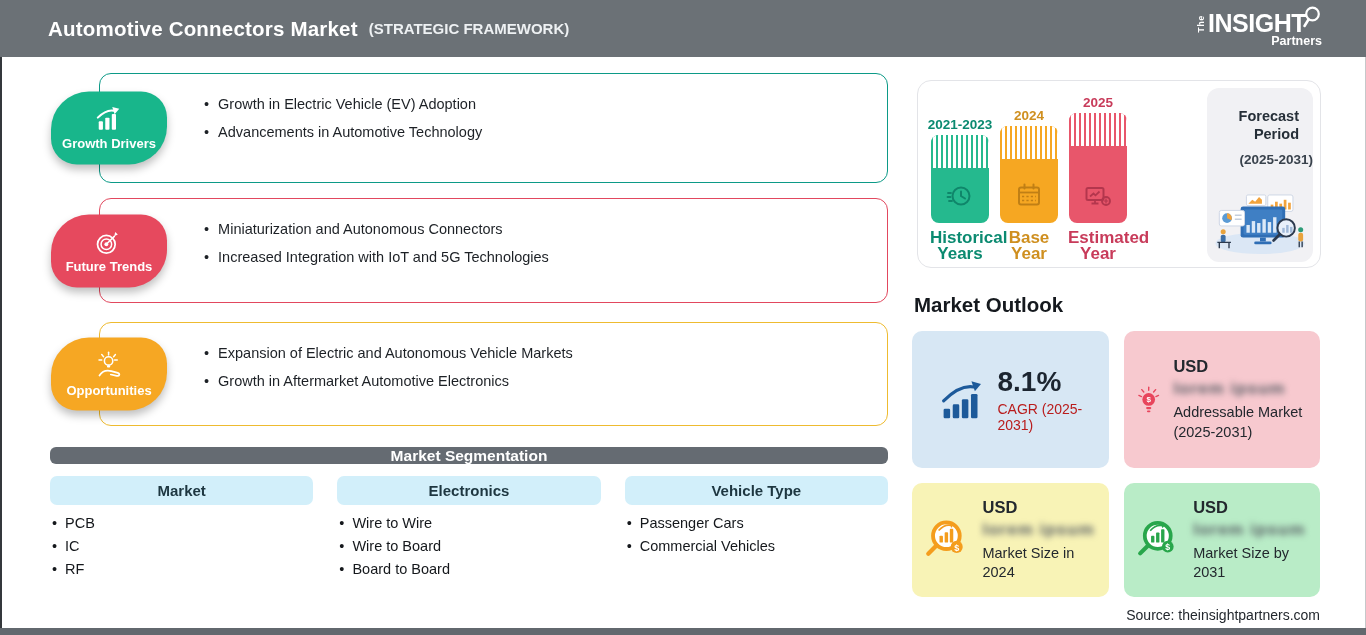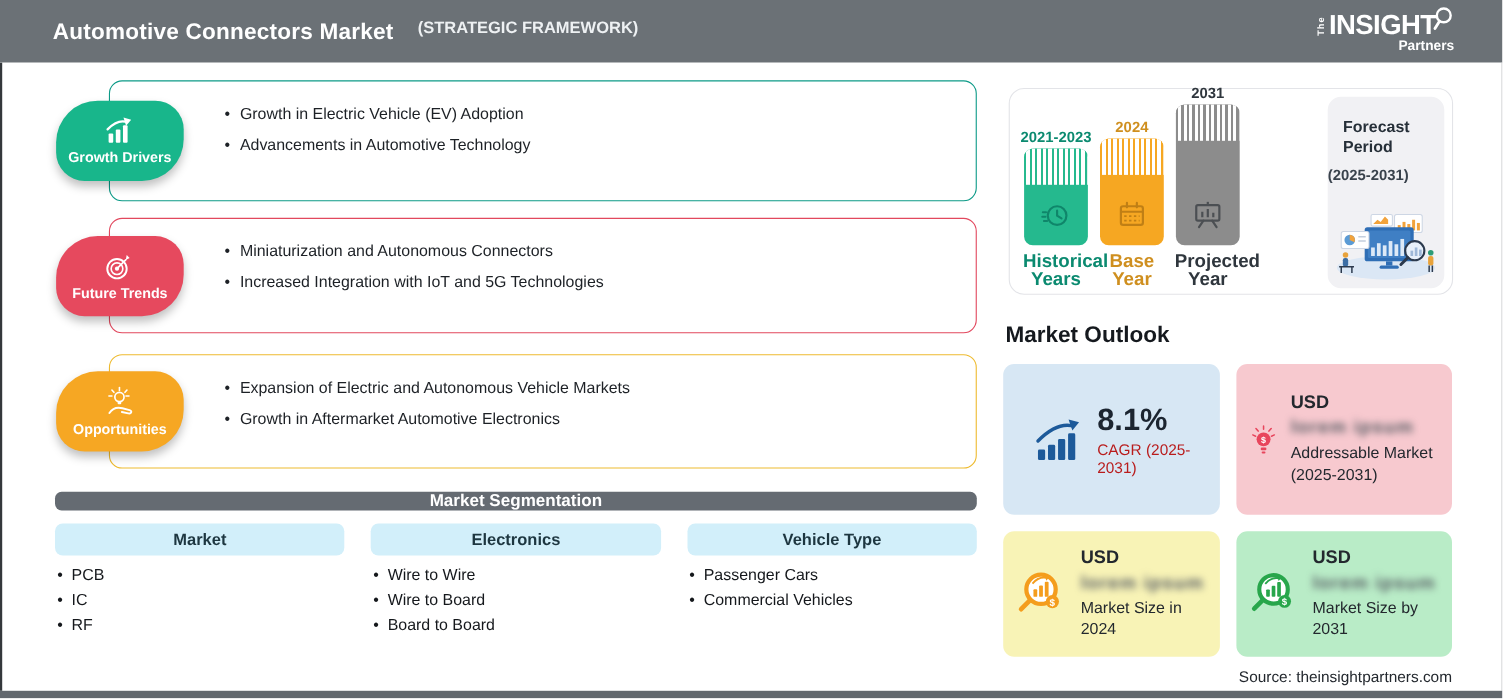--- a/index.html
+++ b/index.html
@@ -2,21 +2,21 @@
 <html><head>
 <meta charset="utf-8">
 <style>
   * { margin:0; padding:0; box-sizing:border-box; }
   body { font-family:"Liberation Sans","DejaVu Sans",sans-serif; background:#fff; }
   .page { position:relative; width:1366px; height:635px; overflow:hidden; background:#fff; }
 
   
   .topbar { position:absolute; top:0; left:0; width:1366px; height:57px; background:#6b7176;
             display:flex; align-items:center; justify-content:space-between; padding:0 26px 0 48px; }
-  .title-wrap { display:flex; align-items:flex-start; gap:22px; }
+  .title-wrap { display:flex; align-items:center; gap:11px; }
   .page-title { color:#fff; font-size:20.5px; font-weight:bold; letter-spacing:.2px; }
   .page-subtitle { color:#eef1f3; font-size:15px; font-weight:600; }
   .logo { color:#fff; margin-right:18px; }
   .logo-row { display:flex; align-items:center; }
   .logo-the { writing-mode:vertical-rl; transform:rotate(180deg); font-size:8.5px; font-weight:bold;
               letter-spacing:.8px; margin-right:2px; }
   .logo-insight { font-size:25px; font-weight:800; letter-spacing:-.5px; }
   .logo-mag { margin-left:-4px; margin-top:-10px; }
   .logo-partners { text-align:right; font-size:12.5px; font-weight:bold; margin-top:-4px; }
 
@@ -73,21 +73,21 @@
   .tl-c1 .tl-icon { color:#b37612; }
   .tl-c2 .tl-year,.tl-c2 .tl-label { color:#c83b5a; } .tl-c2 .tl-bar { background:#e8566b; }
   .tl-c2 .stripes { background:repeating-linear-gradient(90deg,#e8566b 0 2px,#fff 2px 5px); }
   .tl-c2 .tl-icon { color:#a72f46; }
   .tl-c3 .tl-year,.tl-c3 .tl-label { color:#2f363d; } .tl-c3 .tl-bar { background:#8c8c8c; }
   .tl-c3 .stripes { background:repeating-linear-gradient(90deg,#8c8c8c 0 2px,#fff 2px 5px); }
   .tl-c3 .tl-icon { color:#3c4045; }
   .bar-0 { height:88px; } .bar-1 { height:97px; } .bar-2 { height:110px; } .bar-3 { height:128px; }
 
   .forecast-panel { position:absolute; right:7px; top:7px; width:106px; height:174px; background:#f1f1f4;
-                    border-radius:12px; text-align:left; padding-top:19px; }
+                    border-radius:12px; text-align:right; padding-top:19px; }
   .fp-title { font-size:14.5px; font-weight:bold; color:#262f38; line-height:18px; width:78px; margin:0 auto; }
   .fp-range { margin-top:9px; font-size:13.5px; font-weight:600; color:#39424c; }
   .fp-illustration { position:absolute; bottom:7px; left:50%; transform:translateX(-50%); }
 
   .outlook-title { margin:25px 0 0 2px; font-size:20.5px; font-weight:bold; color:#15191e; }
 
   .cards { display:grid; grid-template-columns:197px 196px; grid-template-rows:137px 114px; gap:15px; margin-top:14px; }
   .card { border-radius:10px;padding-left:29px; }
   .card-cagr { background:#d7e7f4; display:flex; align-items:center; justify-content:center; gap:13px; }
   .cagr-value { font-size:28px; font-weight:bold; color:#1c2530; line-height:30px; }
@@ -243,34 +243,35 @@
               <svg class="tl-icon" width="30" height="30" viewBox="0 0 30 30">
                 <rect x="5" y="6.5" width="20" height="17" rx="2" fill="none" stroke="currentColor" stroke-width="2"></rect>
                 <path d="M5 11.5 h20" stroke="currentColor" stroke-width="1.8"></path>
                 <path d="M10.5 3.5 v4 M19.5 3.5 v4" stroke="currentColor" stroke-width="2" stroke-linecap="round"></path>
                 <path d="M8 15.5 h14 M8 19.5 h14" stroke="currentColor" stroke-width="1.6" stroke-dasharray="2.2 2.2"></path>
               </svg>
             </div>
             <div class="tl-label">Base Year</div>
           </div>
 
-
-          <div class="tl-col tl-c3">
-            <div class="tl-year">2031</div>
-            <div class="tl-bar bar-3">
+          <div class="tl-col tl-c2">
+            <div class="tl-year">2025</div>
+            <div class="tl-bar bar-2">
               <div class="stripes"></div>
               <svg class="tl-icon" width="30" height="30" viewBox="0 0 30 30">
-                <path d="M15 2.5 v3" stroke="currentColor" stroke-width="2"></path>
-                <rect x="4.5" y="5.5" width="21" height="14" rx="1.5" fill="none" stroke="currentColor" stroke-width="2"></rect>
-                <path d="M10 16.5 v-5 M15 16.5 v-7.5 M20 16.5 v-4" stroke="currentColor" stroke-width="2"></path>
-                <path d="M11 19.5 l-4 6 M19 19.5 l4 6" stroke="currentColor" stroke-width="2" stroke-linecap="round"></path>
+                <rect x="3.5" y="7" width="17" height="12" rx="1.5" fill="none" stroke="currentColor" stroke-width="2"></rect>
+                <path d="M7 15.5 l3.5 -3 2 1.8 4 -3.8" fill="none" stroke="currentColor" stroke-width="1.8"></path>
+                <circle cx="23" cy="20" r="4" fill="none" stroke="currentColor" stroke-width="1.9"></circle>
+                <path d="M23 17.6 v4.8 M20.6 20 h4.8" stroke="currentColor" stroke-width="1.2"></path>
+                <path d="M12 19 v3 M8.5 22.5 h7" stroke="currentColor" stroke-width="1.8"></path>
               </svg>
             </div>
-            <div class="tl-label">Projected Year</div>
-          </div>
+            <div class="tl-label">Estimated Year</div>
+          </div>
+
         </div>
 
         <div class="forecast-panel">
           <div class="fp-title">Forecast Period</div>
           <div class="fp-range">(2025-2031)</div>
           <svg class="fp-illustration" width="98" height="62" viewBox="0 0 100 64">
             <ellipse cx="50" cy="52" rx="46" ry="11" fill="#dbe7f5"></ellipse>
             <rect x="58" y="2" width="26" height="17" rx="2" fill="#fff" stroke="#cdd6e4"></rect>
             <g fill="#f2a33c">
               <rect x="61" y="12" width="2.8" height="5"></rect>

